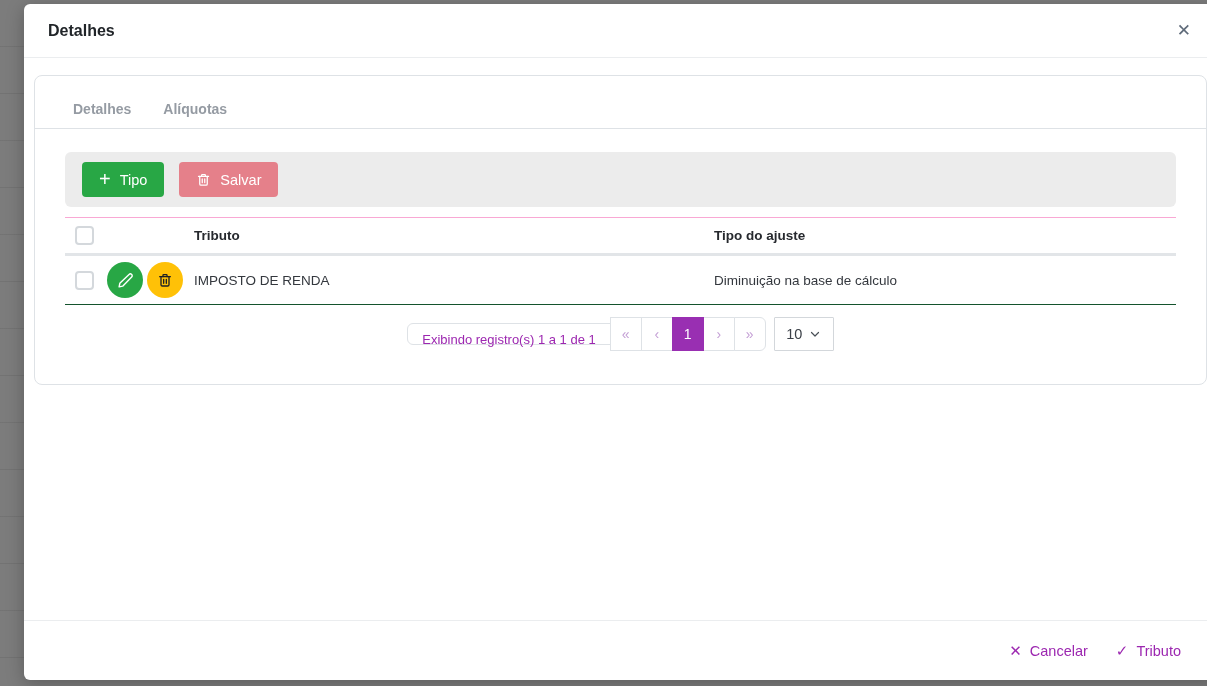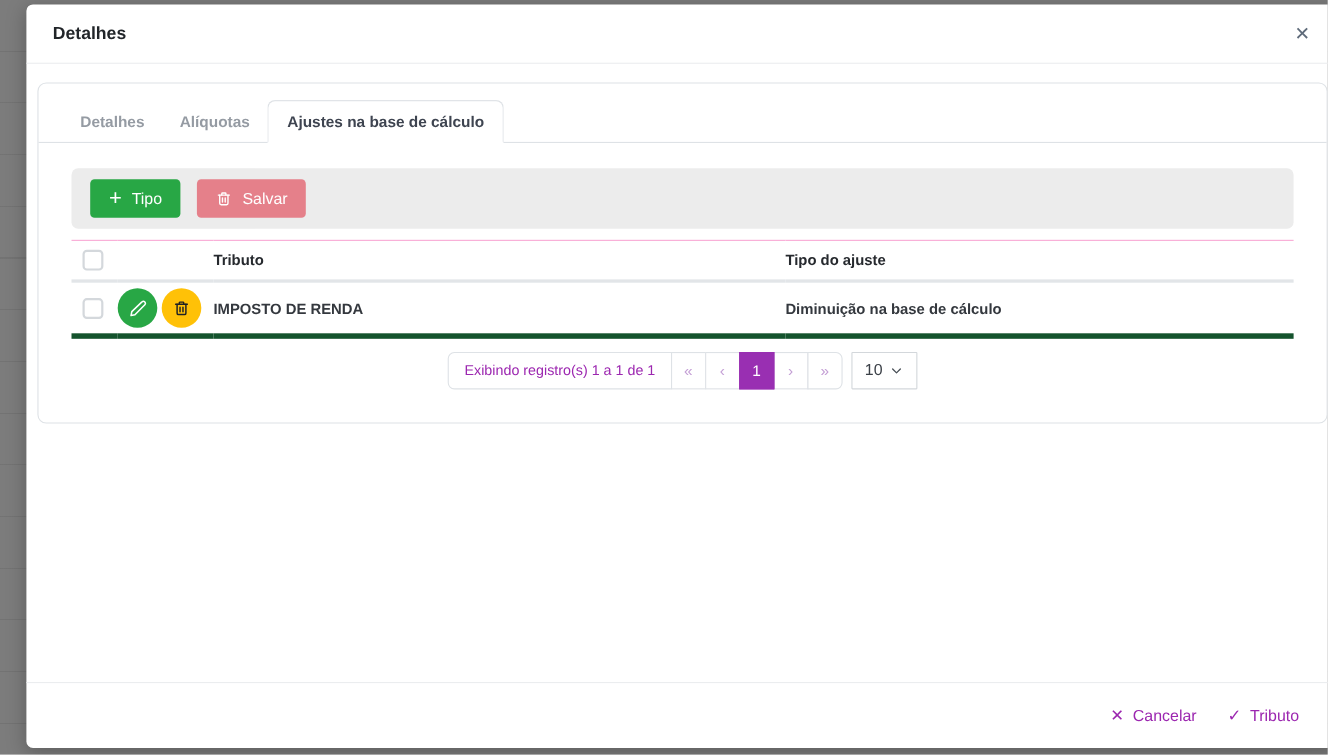--- a/index.html
+++ b/index.html
@@ -63,42 +63,42 @@
     display: inline-flex; align-items: center; gap: 9px; padding: 0 17px;
   }
   .btn-novo { background: #28a745; }
   .btn-excluir { background: #e5808a; }
   .plus-glyph { font-size: 20px; font-weight: 400; line-height: 1; margin-top: -2px; }
   .icon-svg { display: inline-flex; align-items: center; }
 
   table.grid { width: 100%; border-collapse: collapse; margin-top: 10px; }
   table.grid thead tr { border-top: 1px solid #f9a8d4; border-bottom: 3px solid #e2e5e8; }
   table.grid th { text-align: left; font-size: 13.5px; font-weight: 700; color: #26292e; padding: 8px 0; height: 33px; }
-  table.grid tbody tr { border-bottom: 5px solid #14532d; font-weight: bold; }
+  table.grid tbody tr { border-bottom: 1px solid #14532d; }
   table.grid td { font-size: 13.5px; color: #34383e; height: 50px; padding: 0; vertical-align: middle; }
   .col-check { width: 42px; padding-left: 10px !important; }
   .col-actions { width: 87px; }
   .col-tributo { width: 520px; }
 
   .checkbox {
     display: inline-block; width: 19px; height: 19px;
     border: 2px solid #d4d8dc; border-radius: 4px; background: #fff;
     vertical-align: middle; cursor: pointer;
   }
   .actions-wrap { display: flex; gap: 4px; align-items: center; }
   .circle {
     width: 36px; height: 36px; border-radius: 50%;
     display: inline-flex; align-items: center; justify-content: center;
   }
   .circle.edit { background: #28a745; }
   .circle.del  { background: #ffc107; }
 
   .pagination { display: flex; justify-content: center; align-items: center; margin-top: 12px; }
   .pg-summary {
-    height: 34px; line-height: 32px; padding: 0 14px;
+    height: 22px; line-height: 32px; padding: 0 14px;
     border: 1px solid #dee2e6; border-radius: 6px 0 0 6px;
     color: #9c27b0; font-size: 13px; background: #fff;
   }
   .pg-btn {
     width: 32px; height: 34px; margin-left: -1px;
     border: 1px solid #dee2e6; background: #fff;
     color: #c49fd5; font-size: 14px;
     display: inline-flex; align-items: center; justify-content: center;
   }
   .pg-btn.active { background: #992fb2; border-color: #992fb2; color: #fff; z-index: 1; }
@@ -132,21 +132,20 @@
     <div class="modal-title">Detalhes</div>
     <button class="close-btn">✕</button>
   </div>
 
   <div class="modal-body">
     <div class="card">
 
       <div class="tabs">
         <div class="tab">Detalhes</div>
         <div class="tab">Alíquotas</div>
-        <div class="tab active">Ajustes na base de cálculo</div>
       </div>
 
       <div class="tab-content">
 
         <div class="toolbar">
           <button class="btn btn-novo">
             <span class="plus-glyph">+</span>
             <span>Tipo</span>
           </button>
           <button class="btn btn-excluir">

